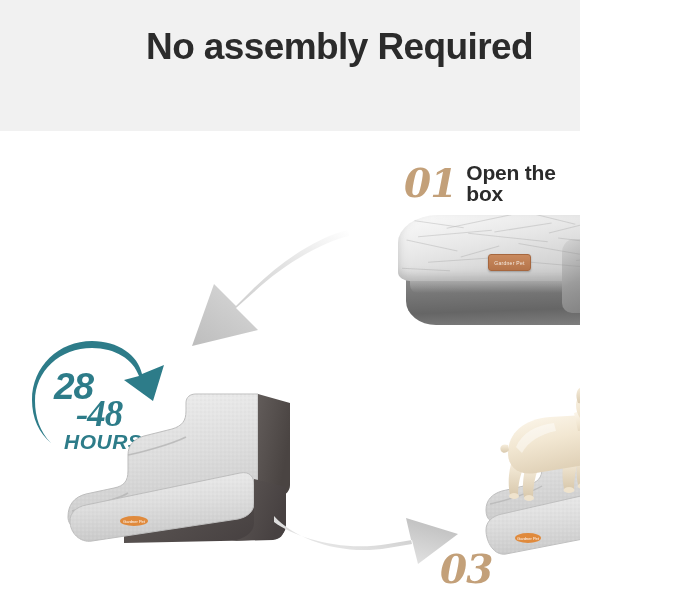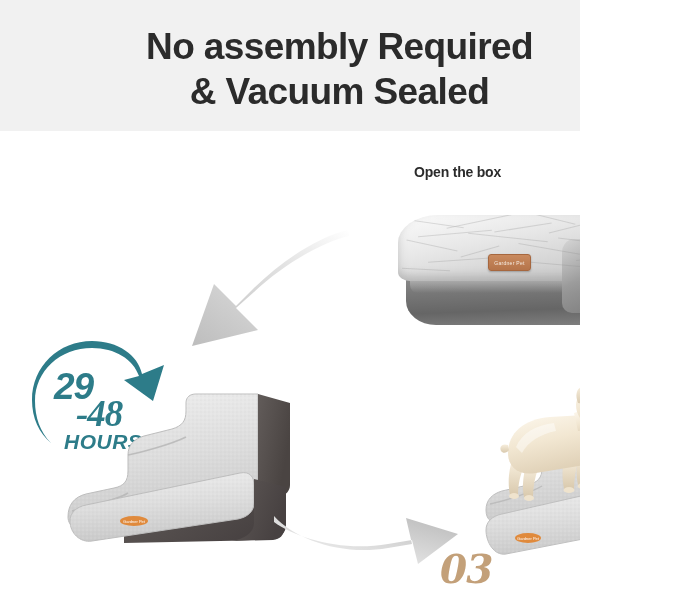--- a/index.html
+++ b/index.html
@@ -54,21 +54,21 @@
     font-weight: bold;
     font-size: 39px;
     line-height: 39px;
     color: #c3a079;
     letter-spacing: -1px;
     white-space: nowrap;
   }
   .step-text {
     font-family: "Liberation Sans", sans-serif;
     font-weight: bold;
-    font-size: 14px;
+    font-size: 21px;
     line-height: 21px;
     color: #2b2b2b;
     margin-left: 10px;
     white-space: pre-line;
     letter-spacing: -0.2px;
   }
 
   #step-01 { left: 404px; top: 162px; }
   #step-02 { left: 288px; top: 434px; }
   #step-03 { left: 424px; top: 550px; margin-left: 16px; }
@@ -210,25 +210,25 @@
   #dog { position: absolute; left: 496px; top: 387px; width: 128px; height: 135px; }
 </style>
 </head>
 <body>
 
 <div id="page">
 
   <div id="header-band">
     <div id="header-title">
       <span>No assembly Required</span>
-      <span class="line2">&amp; Vacuum Sealed</span>
     </div>
   </div>
 
   <div class="step-label" id="step-01">
+    <span class="step-num">01</span>
     <span class="step-text">Open the box</span>
   </div>
 
   <div id="bag">
     <div class="bag-skirt"></div>
     <div class="bag-skirt-hl"></div>
     <div class="bag-top"></div>
     <div class="bag-right"></div>
     <div class="crinkle">
       <i style="left:6px;  top:8px;  width:60px; transform:rotate(8deg);"></i>
@@ -262,21 +262,21 @@
     </defs>
     <path d="M178,8 C150,14 112,38 82,68 L66,84 L44,62 L22,124 L88,108 L66,86 L84,70 C114,42 152,20 179,14 Z" fill="url(#ag1)"></path>
   </svg>
 
   <div id="badge">
     <svg width="162" height="122" viewBox="0 0 162 122">
       <path d="M124,36 C120,17 100,3 74,3 C41,3 14,28 14,62 C14,80 21,95 33,105
                C22,94 17,79 17,63 C17,33 42,10 74,10 C97,10 115,21 121,38 L106,42 L135,63 L146,27 Z" fill="#2d7c89"></path>
     </svg>
     <div class="badge-txt">
-      <span class="badge-24">29</span>
+      <span class="badge-24">28</span>
       <span class="badge-48">-48</span>
       <span class="badge-hours">HOURS</span>
     </div>
   </div>
 
   <svg class="stairs" id="stairs-left" width="250" height="150" viewBox="0 0 250 150">
     <defs>
       <linearGradient id="topL" x1="0" y1="0" x2="0.2" y2="1">
         <stop offset="0%" stop-color="#efefef"></stop>
         <stop offset="55%" stop-color="#dcdcdc"></stop>

